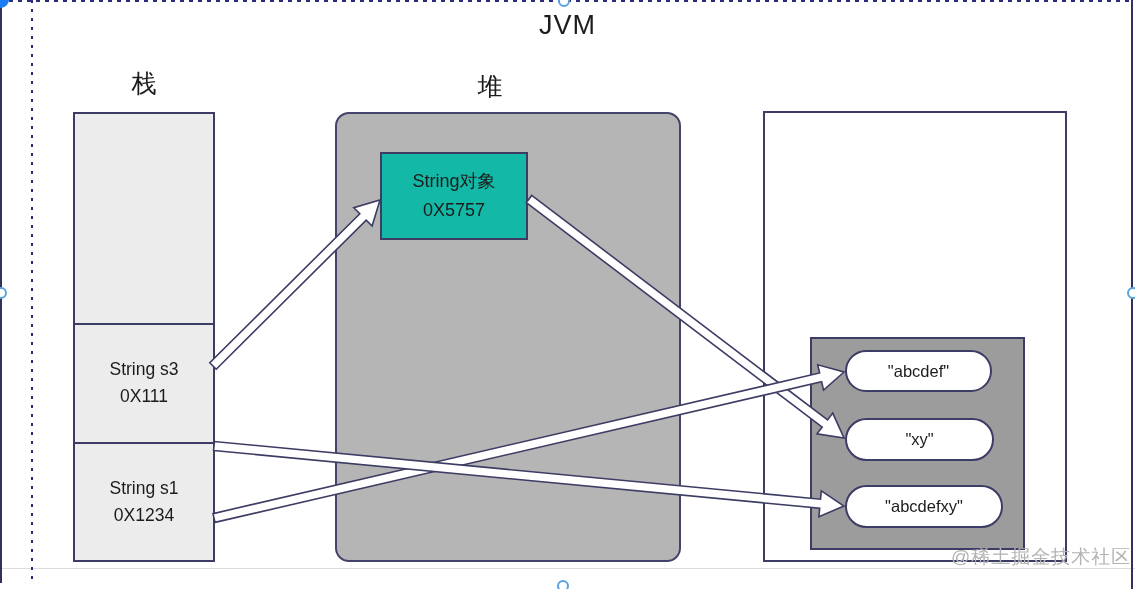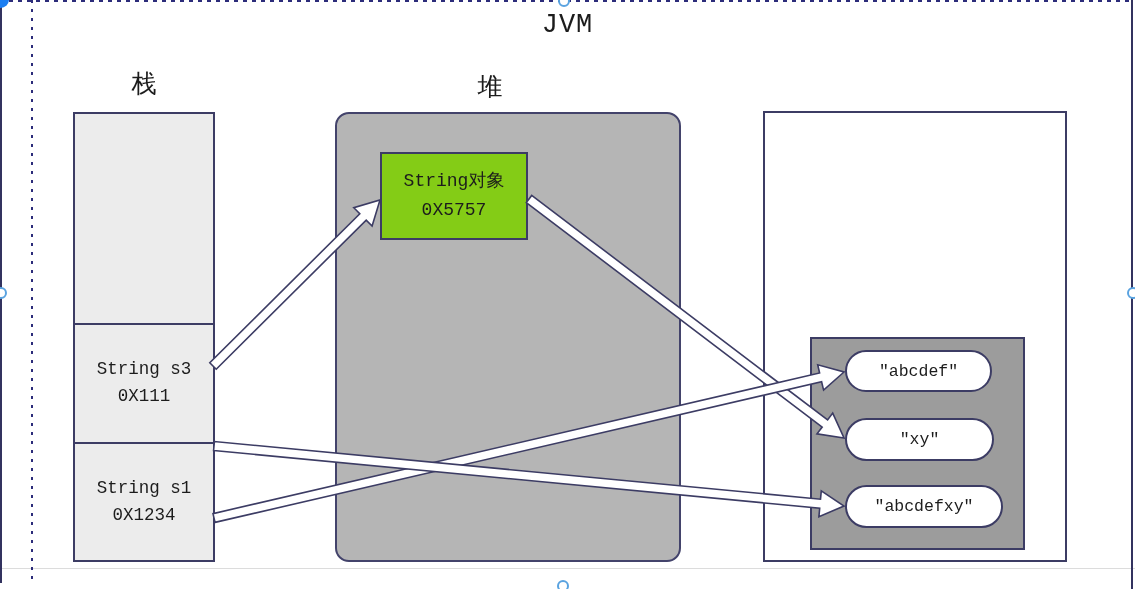--- a/index.html
+++ b/index.html
@@ -1,18 +1,18 @@
 <!DOCTYPE html>
 <html><head>
 <meta charset="utf-8">
 <style>
   html,body{margin:0;padding:0;background:#fff;}
   #canvas{
     position:relative;width:1135px;height:589px;background:#fff;overflow:hidden;
-    font-family:Liberation Mono, monospace;color:var(--text,#1c1c1c);
+    font-family:Liberation Sans, sans-serif;color:var(--text,#1c1c1c);
   }
   
   .top-dashes{position:absolute;left:0;top:0;width:1133px;height:2px;z-index:5;
     background:repeating-linear-gradient(to right,var(--dotted-line,#2c2c7a) 0 4px,transparent 4px 9px);}
   .v-dotted{position:absolute;left:31px;top:0;width:2px;height:583px;z-index:5;
     background:repeating-linear-gradient(to bottom,var(--dotted-line,#2c2c7a) 0 3px,transparent 3px 9px);}
   .left-solid{position:absolute;left:0;top:6px;width:2px;height:577px;background:var(--frame-line,#32325f);z-index:5;}
   .right-solid{position:absolute;left:1131px;top:0;width:2px;height:589px;background:var(--frame-line,#32325f);z-index:5;}
   .faint-bottom{position:absolute;left:0;top:568px;width:1135px;height:1px;background:#dcdcdc;z-index:4;}
   .handle{position:absolute;width:12px;height:12px;border-radius:50%;background:#fff;
@@ -26,21 +26,21 @@
   
   .stack-box{position:absolute;left:73px;top:112px;width:142px;height:450px;box-sizing:border-box;
     border:2px solid var(--border,#3c3c64);background:var(--stack-fill,#ececec);display:flex;flex-direction:column;z-index:10;}
   .stack-spacer{height:209px;flex:none;}
   .stack-frame{flex:1;border-top:2px solid var(--border,#3c3c64);display:flex;flex-direction:column;
     align-items:center;justify-content:center;font-size:17.5px;line-height:27px;}
   
   .heap-box{position:absolute;left:335px;top:112px;width:346px;height:450px;box-sizing:border-box;
     border:2px solid #43436b;border-radius:14px;background:var(--heap-fill,#b5b5b5);z-index:10;}
   .obj-box{position:absolute;left:380px;top:152px;width:148px;height:88px;box-sizing:border-box;
-    border:2px solid var(--border,#3c3c64);background:#84cc16;display:flex;flex-direction:column;
+    border:2px solid var(--border,#3c3c64);background:#14b8a6;display:flex;flex-direction:column;
     align-items:center;justify-content:center;font-size:18px;line-height:29px;z-index:12;}
   
   .method-box{position:absolute;left:763px;top:111px;width:304px;height:451px;box-sizing:border-box;
     border:2px solid var(--border,#3c3c64);background:#fff;z-index:10;}
   .pool-label{position:absolute;left:810px;top:295px;width:215px;text-align:center;font-size:22px;z-index:12;}
   .pool-box{position:absolute;left:810px;top:337px;width:215px;height:213px;box-sizing:border-box;
     border:2px solid var(--border,#3c3c64);background:var(--pool-fill,#9c9c9c);z-index:11;}
   .pill{position:absolute;box-sizing:border-box;border:2px solid var(--border,#3c3c64);background:#fff;
     border-radius:22px;display:flex;align-items:center;justify-content:center;font-size:16.5px;z-index:12;}
   .pill-abcdef{left:845px;top:350px;width:147px;height:42px;}
@@ -95,13 +95,14 @@
   <div class="pill pill-xy">"xy"</div>
   <div class="pill pill-abcdefxy">"abcdefxy"</div>
 
   <svg id="arrow-layer" width="1135" height="589" viewBox="0 0 1135 589">
       <polygon points="216.2,369.2 366.2,220.1 372.1,226.1 380.0,200.0 353.8,207.7 359.8,213.7 209.8,362.8" fill="#ffffff" stroke="#3c3c64" stroke-width="1.6"></polygon>
       <polygon points="526.3,202.6 822.2,427.1 817.0,433.8 844.0,438.0 832.7,413.1 827.6,419.9 531.7,195.4" fill="#ffffff" stroke="#3c3c64" stroke-width="1.6"></polygon>
       <polygon points="215.0,522.4 821.6,381.8 823.6,390.1 844.0,372.0 817.7,364.8 819.6,373.0 213.0,513.6" fill="#ffffff" stroke="#3c3c64" stroke-width="1.6"></polygon>
       <polygon points="213.6,450.5 819.7,508.2 818.9,516.7 844.0,506.0 821.3,490.8 820.5,499.2 214.4,441.5" fill="#ffffff" stroke="#3c3c64" stroke-width="1.6"></polygon>
     </svg>
 
+  <div class="watermark">@稀土掘金技术社区</div>
 </div>
 
 </body></html>

